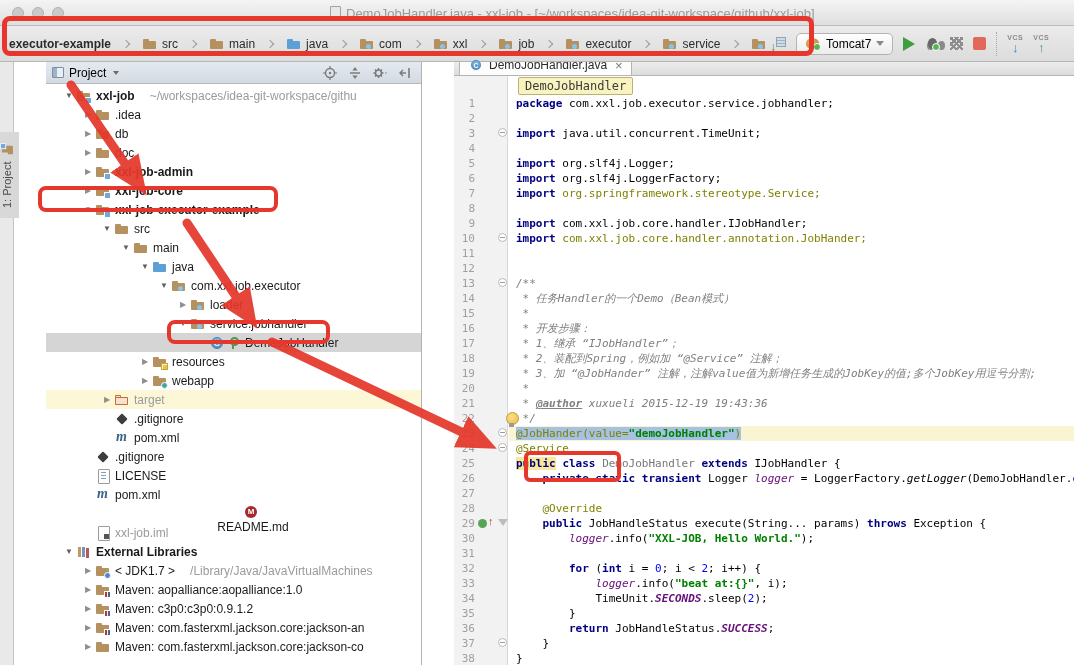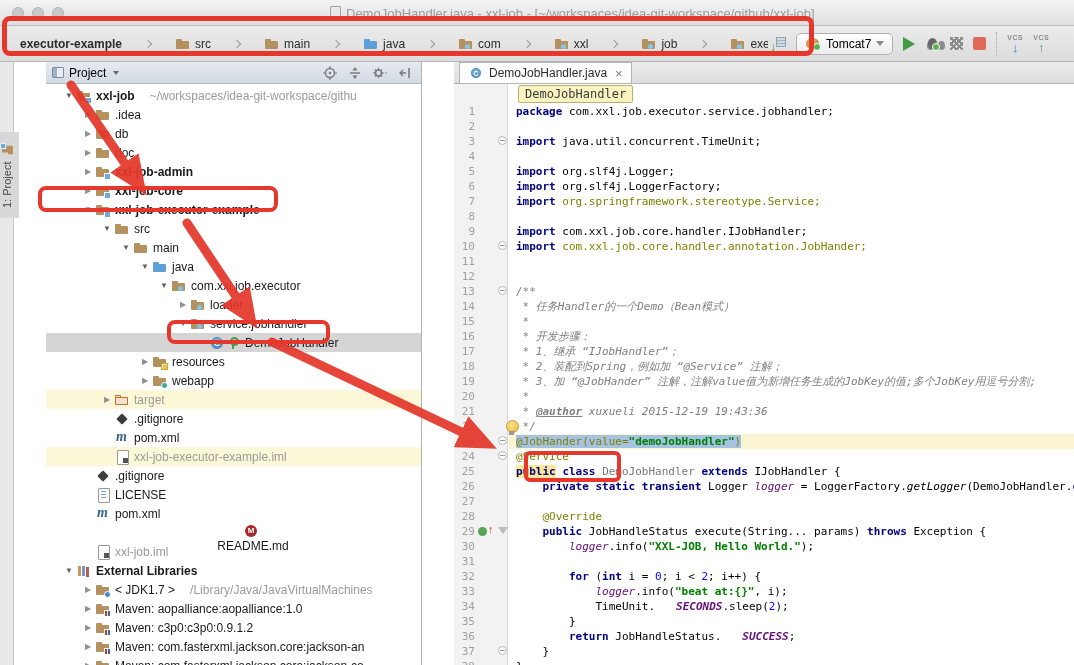--- a/index.html
+++ b/index.html
@@ -13,21 +13,21 @@
   .lights { display:flex; gap:8px; margin-left:12px; }
   .light { width:12px; height:12px; border-radius:50%; background:#c9c9c9; border:1px solid #b3b3b3; }
   .wtitle { position:absolute; left:330px; top:0; height:26px; display:flex; align-items:center; gap:5px;
             color:#9a9a9a; font-size:13px; white-space:nowrap; }
   .doc-ico { width:11px; height:14px; border:1px solid #a2a2a2; background:#e8e8e8; border-radius:1px; }
 
   
   .toolbar { height:36px; background:linear-gradient(#ebebeb,#dcdcdc); border-bottom:1px solid #b6b6b6;
              display:flex; align-items:center; padding:0 4px 0 2px; position:relative; }
   .crumbs { display:flex; align-items:center; height:100%; overflow:hidden; white-space:nowrap; flex:none; width:766px; }
-  .crumb { display:flex; align-items:center; gap:4px; color:#2b2b2b; padding:0 18px; }
+  .crumb { display:flex; align-items:center; gap:4px; color:#2b2b2b; padding:0 7px; }
   .crumb.first { font-weight:bold; }
   .chev { width:6px; height:6px; border-top:1.5px solid #9a9a9a; border-right:1.5px solid #9a9a9a;
           transform:rotate(45deg); margin:0 6px 0 5px; flex:none; }
   .tb-right { display:flex; align-items:center; gap:10px; margin-left:2px; }
   .pill { height:22px; background:linear-gradient(#fff,#ececec); border:1px solid #b4b4b4; border-radius:5px;
           display:flex; align-items:center; gap:5px; padding:0 8px; }
   .pill .caret { width:0; height:0; border-left:4px solid transparent; border-right:4px solid transparent;
                  border-top:5px solid #8a8a8a; }
   .run-tri { width:0; height:0; border-top:7px solid transparent; border-bottom:7px solid transparent;
              border-left:12px solid #3f9c3f; }
@@ -116,21 +116,21 @@
   .ico.iml::after { content:""; position:absolute; right:2px; bottom:2px; width:5px; height:5px; background:#555; }
   .ico.text::after { content:""; position:absolute; left:6px; top:4px; width:5px; height:7px;
                      background:repeating-linear-gradient(#7aa0c4 0 1px,transparent 1px 3px); }
   .ico.markdown::after { content:"M"; position:absolute; inset:2px; border-radius:50%; background:#a8282e;
                          color:#fff; font:bold 8px/11px "Liberation Sans",sans-serif; text-align:center; }
   .ico.libraries::after { content:""; position:absolute; left:2px; top:3px; width:3px; height:10px;
                           background:#c09a5e; box-shadow:4px 0 0 #7b93c4, 8px 1px 0 #b05c5c; }
 
   
   .editor { flex:1; display:flex; flex-direction:column; min-width:0; }
-  .tabbar { height:22px; background:linear-gradient(#ececec,#dcdcdc); border-bottom:1px solid #b4b4b4;
+  .tabbar { height:14px; background:linear-gradient(#ececec,#dcdcdc); border-bottom:1px solid #b4b4b4;
             display:flex; align-items:flex-end; padding-left:5px; flex:none; }
   .tab { height:21px; background:#fdfdfd; border:1px solid #b4b4b4; border-bottom:none;
          display:flex; align-items:center; gap:5px; padding:0 8px; font-size:12px; color:#2b2b2b; }
   .tab .close { color:#7a7a7a; font-size:13px; line-height:1; margin-left:3px; }
   .edit-area { position:relative; flex:1; background:#fff; overflow:hidden; }
   .gutter { position:absolute; left:0; top:0; bottom:0; width:54px; background:#f2f2f2; border-right:1px solid #d9d9d9; }
   .gnums { position:absolute; left:0; top:20px; width:54px; }
   .gnum { height:15px; line-height:15px; text-align:right; padding-right:33px; color:#a0a0a0;
           font:11px/15px "DejaVu Sans Mono",monospace; }
   .code { position:absolute; left:55px; right:0; top:20px; }
@@ -140,21 +140,21 @@
   .selwrap { background:#a5c2e2; }
   .c-kw { color:#000080; font-weight:bold; }
   .c-kwh { color:#000080; font-weight:bold; background:#f9e79a; }
   .c-pl { color:#000; }
   .c-an { color:#808000; }
   .c-cm { color:#808080; font-style:italic; }
   .c-tg { color:#808080; font-style:italic; font-weight:bold; text-decoration:underline;text-align:right; }
   .c-st { color:#008000; font-weight:bold; }
   .c-nm { color:#0000ff; }
   .c-fd { color:#660e7a; font-style:italic; }
-  .c-sf { color:#660e7a; font-style:italic; font-weight:bold;margin-left:21px; }
+  .c-sf { color:#660e7a; font-style:italic; font-weight:bold; }
   .c-sm { color:#000; font-style:italic; }
   .c-dim { color:#777; }
   .tagpop { position:absolute; left:64px; top:1px; background:#f9f3bf; border:1px solid #b9b278; border-radius:2px;
             padding:0 6px; font:12px/16px "DejaVu Sans Mono",monospace; color:#3c3c3c; z-index:5; }
   .fm { position:absolute; left:44px; width:9px; height:9px; border:1px solid #b9b9b9; border-radius:50%;
         background:#fff; z-index:3; }
   .fm::after { content:""; display:block; margin:3px auto 0; width:5px; height:1px; background:#9a9a9a; }
   .fm.dn { border:none; border-radius:0; background:none; width:0; height:0;
            border-left:5px solid transparent; border-right:5px solid transparent; border-top:7px solid #bcbcbc; }
   .fm.dn::after { display:none; }
@@ -432,25 +432,20 @@
           </div>
           <div class="trow" style="padding-left: 54px;">
             <span class="arrw"></span>
             <span class="ico git"></span>
             <span class="tlabel">.gitignore</span>
           </div>
           <div class="trow" style="padding-left: 54px;">
             <span class="arrw"></span>
             <span class="ico maven"></span>
             <span class="tlabel">pom.xml</span>
-          </div>
-          <div class="trow hl" style="padding-left: 54px;">
-            <span class="arrw"></span>
-            <span class="ico iml"></span>
-            <span class="tlabel gray">xxl-job-executor-example.iml</span>
           </div>
           <div class="trow" style="padding-left: 35px;">
             <span class="arrw"></span>
             <span class="ico git"></span>
             <span class="tlabel">.gitignore</span>
           </div>
           <div class="trow" style="padding-left: 35px;">
             <span class="arrw"></span>
             <span class="ico text"></span>
             <span class="tlabel">LICENSE</span>

